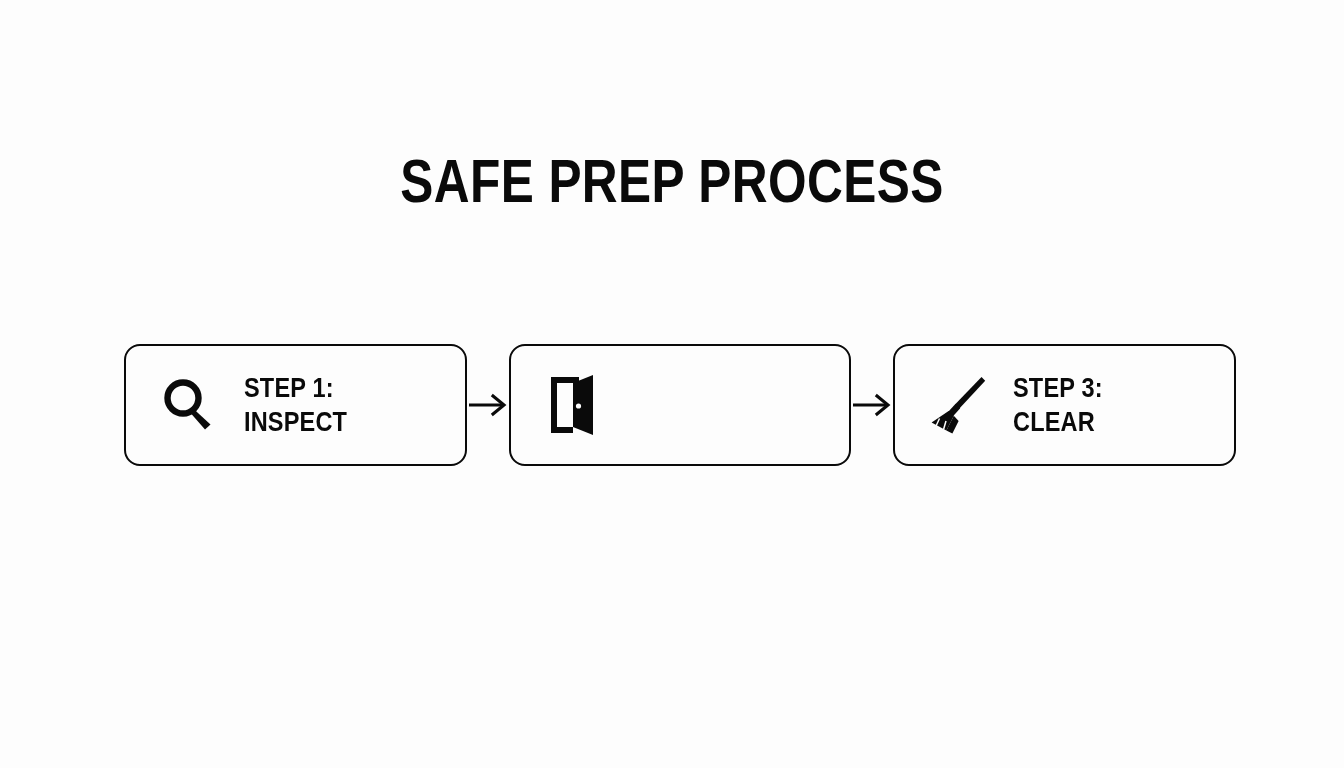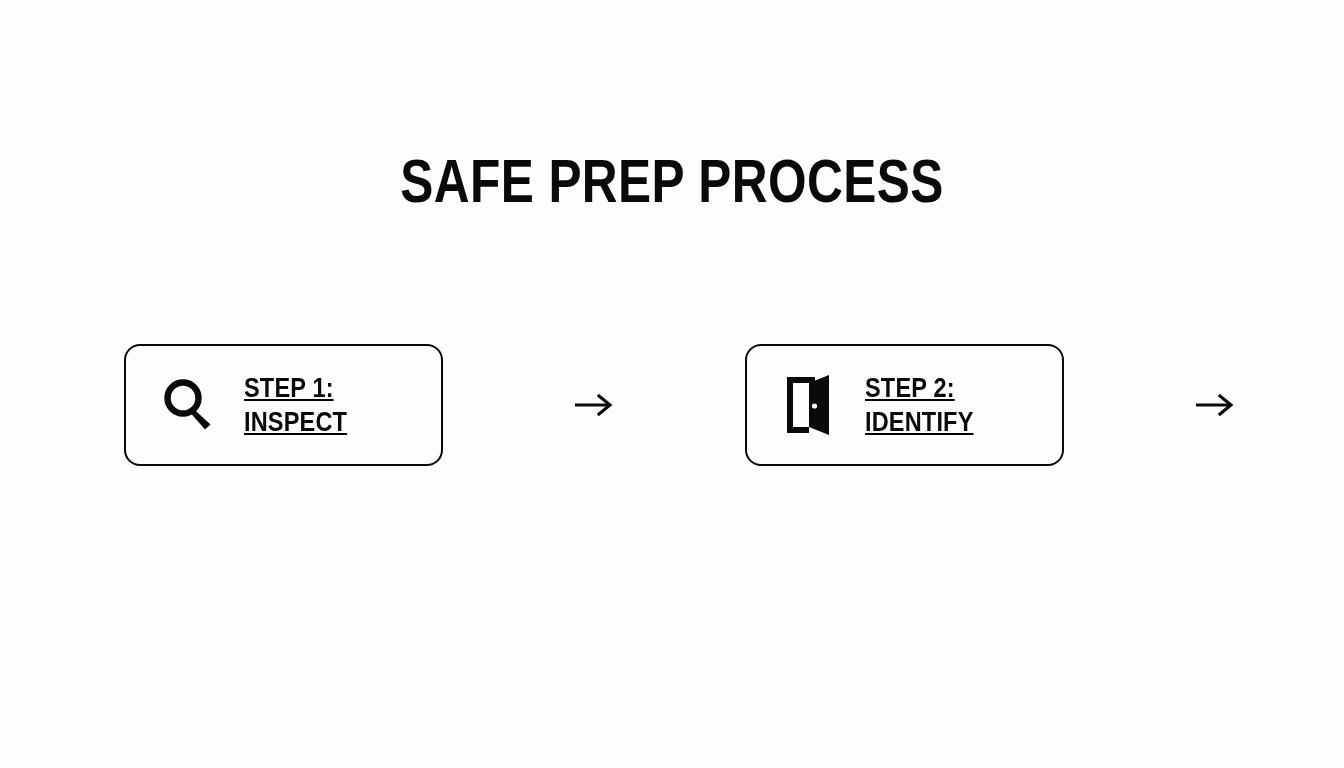--- a/index.html
+++ b/index.html
@@ -47,30 +47,29 @@
     left: 124px;
     width: 1112px;
     height: 122px;
     display: flex;
     align-items: center;
     justify-content: space-between;
   }
 
   .step-box {
     box-sizing: border-box;
-    width: 319px;
+    width: 350px;
     height: 122px;
     border: 2.6px solid #0a0a0a;
     border-radius: 16px;
     background: #fdfdfd;
     display: flex;
     align-items: center;
     padding-left: 30px;
     gap: 22px;
-    text-decoration: underline;
   }
 
   .icon-wrap {
     width: 66px;
     height: 70px;
     flex: 0 0 66px;
     display: flex;
     align-items: center;
     justify-content: center;
   }
@@ -135,28 +134,44 @@
       <div class="icon-wrap">
         <svg width="58" height="64" viewBox="0 0 58 64" aria-hidden="true">
 
           <path d="M6 4 H34 V10 H12 V54 H28 V60 H6 Z" fill="#0a0a0a"></path>
 
           <path d="M28 10 L48 2 L48 62 L28 54 Z" fill="#0a0a0a"></path>
 
           <circle cx="33.5" cy="33" r="2.6" fill="#fdfdfd"></circle>
         </svg>
       </div>
-      <div class="step-text">
-        <div class="step-line">STEP 2:</div>
-        <div class="step-line">IDENTIFY</div>
-      </div>
     </div>
 
     <div class="arrow">
       <svg width="40" height="26" viewBox="0 0 40 26" aria-hidden="true">
         <line x1="1" y1="13" x2="34" y2="13" stroke="#0a0a0a" stroke-width="3.1"></line>
         <polyline points="25,4 36,13 25,22" fill="none" stroke="#0a0a0a" stroke-width="3.1" stroke-linecap="square" stroke-linejoin="miter"></polyline>
       </svg>
     </div>
 
+    <div class="step-box">
+      <div class="icon-wrap">
+        <svg width="66" height="66" viewBox="0 0 66 66" aria-hidden="true">
+
+          <path d="M56.5 5.0 L60.2 8.8 L34.4 36.6 L30.0 32.6 Z" fill="#0a0a0a"></path>
+
+          <path d="M30.6 31.8 L35.2 36.2 L27.8 44.4 L22.8 40.2 Z" fill="#0a0a0a"></path>
+
+          <path d="M23.6 39.0 L28.8 43.8 L21.4 58.6 L6.6 50.4 Z" fill="#0a0a0a"></path>
+          <path d="M21.4 58.6 L28.8 43.8 L33.6 49.0 L27.4 61.4 Z" fill="#0a0a0a"></path>
+
+          <line x1="14.5" y1="46.5" x2="11.0" y2="54.0" stroke="#fdfdfd" stroke-width="1.5"></line>
+          <line x1="21.0" y1="49.0" x2="18.6" y2="57.2" stroke="#fdfdfd" stroke-width="1.5"></line>
+        </svg>
+      </div>
+      <div class="step-text">
+        <div class="step-line">STEP 3:</div>
+        <div class="step-line">CLEAR</div>
+      </div>
+    </div>
 
   </div>
 </div>
 
 </body></html>

